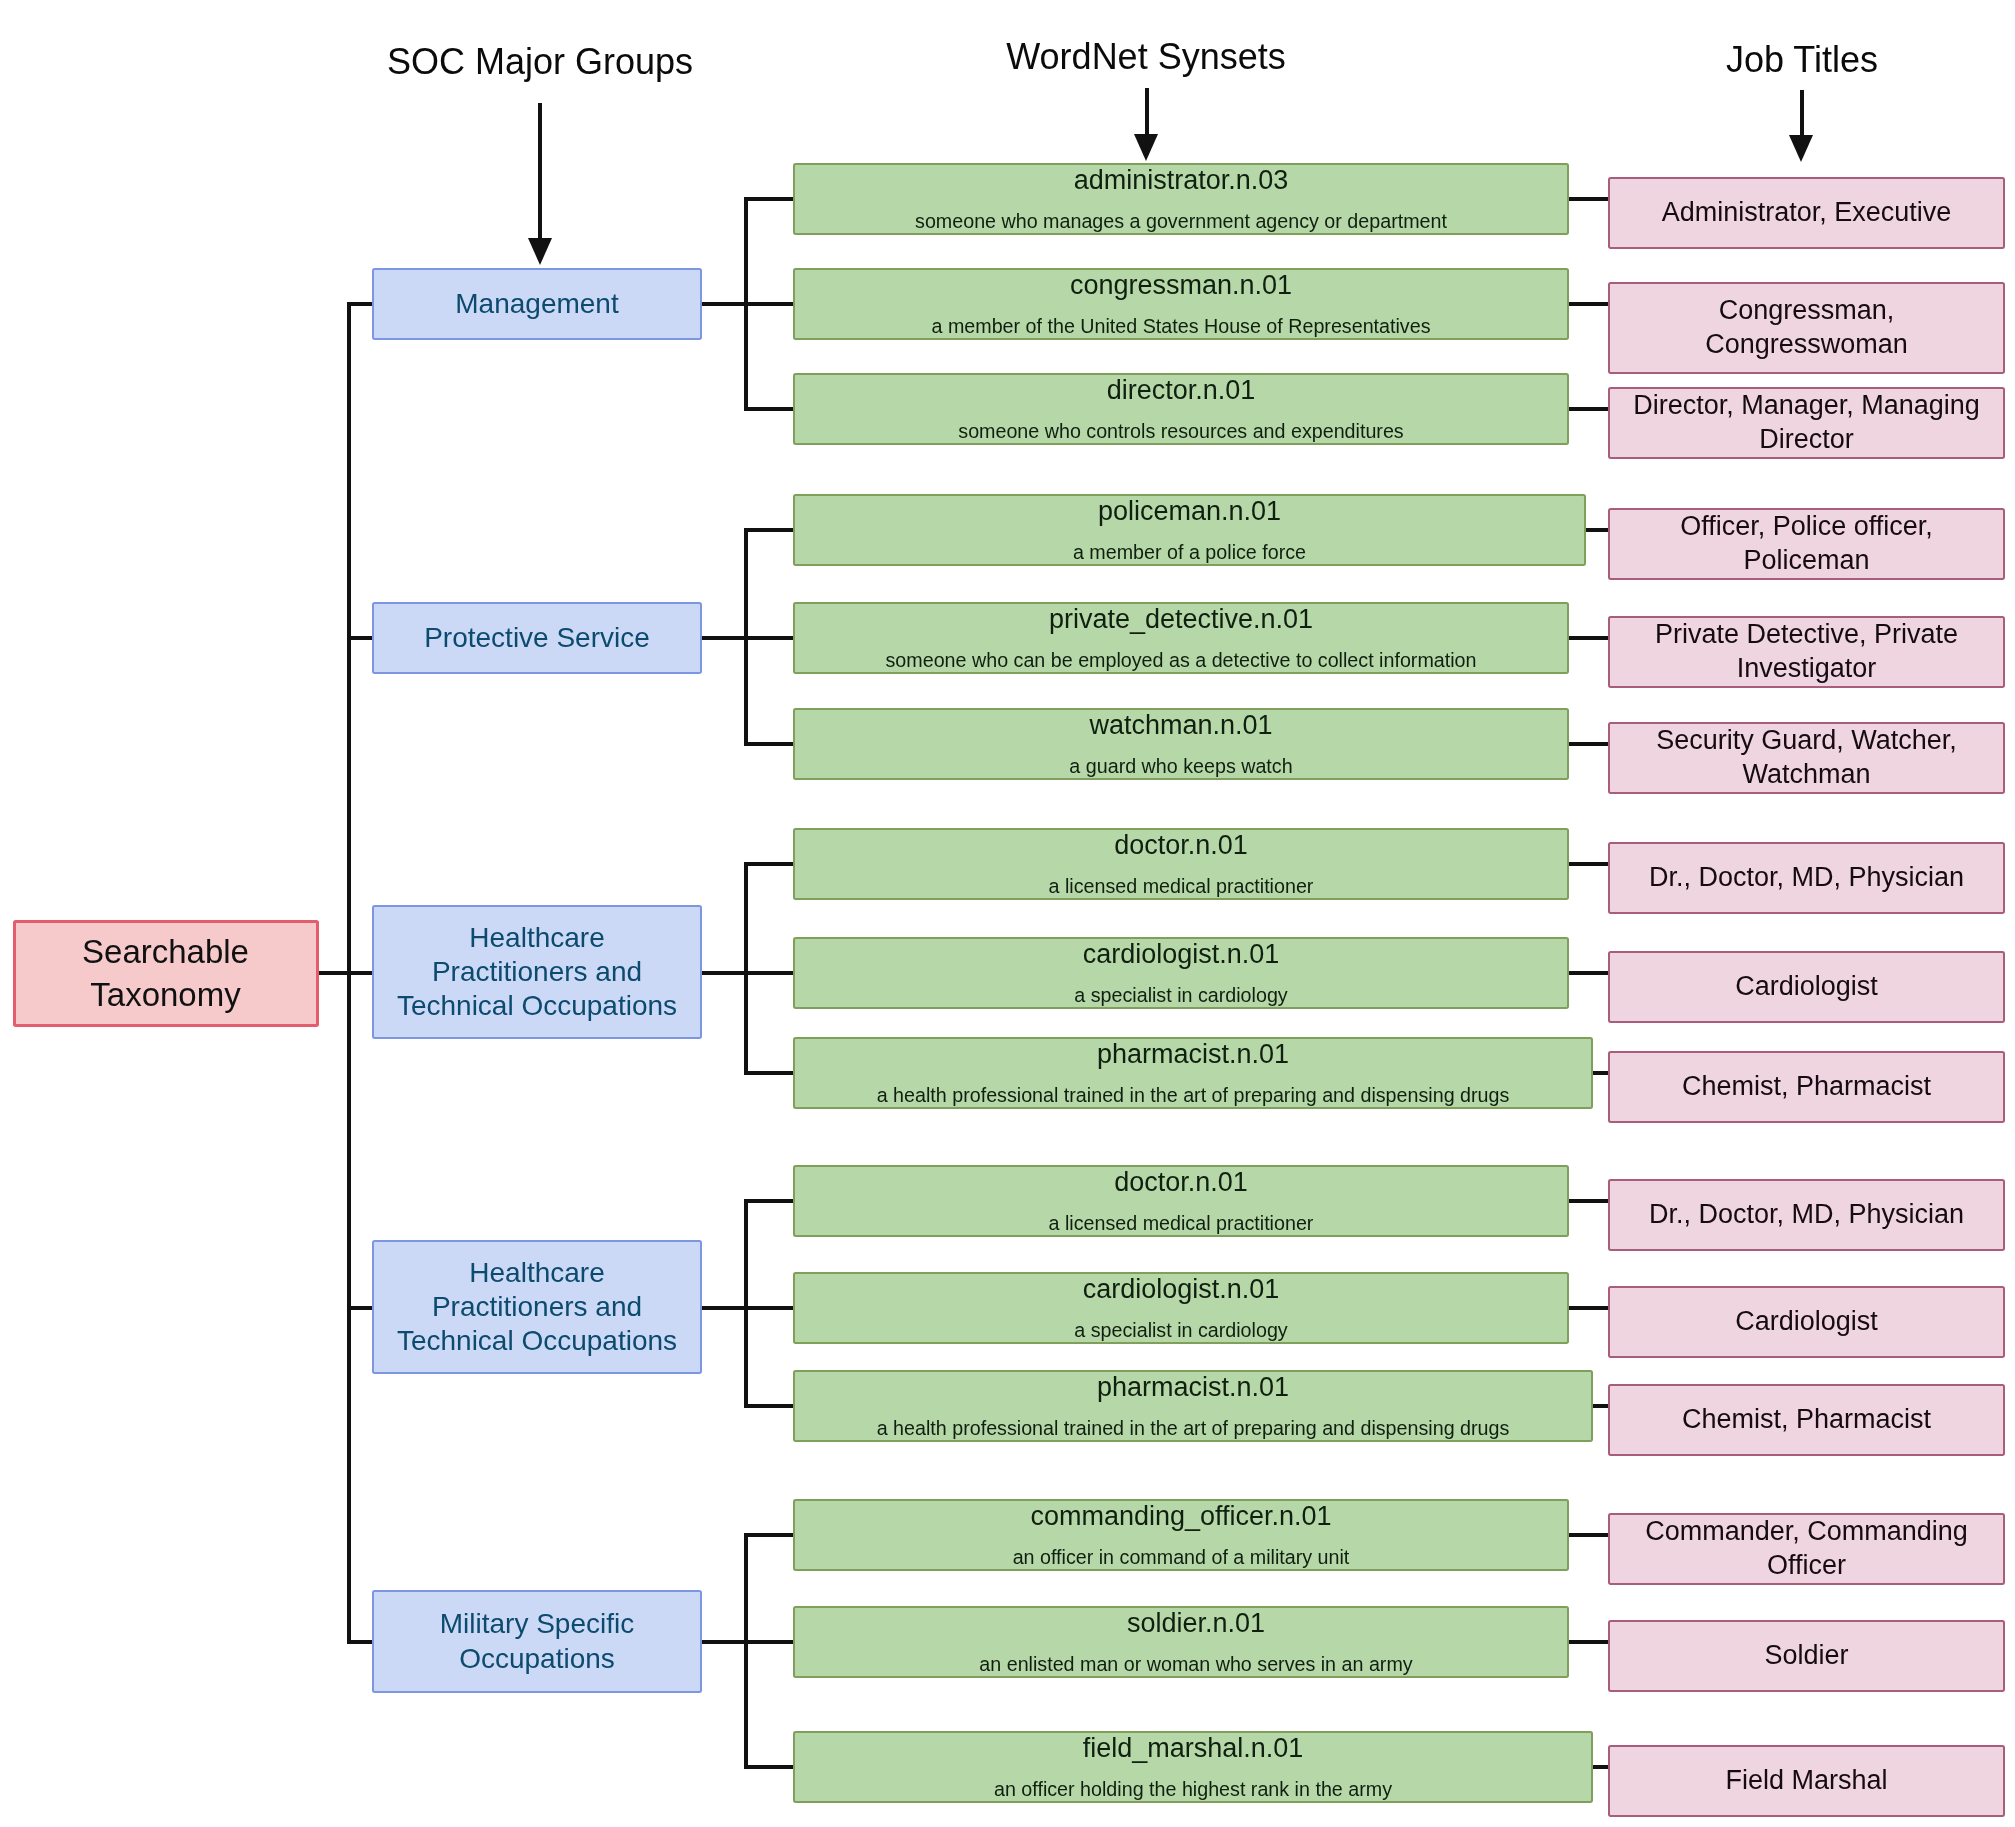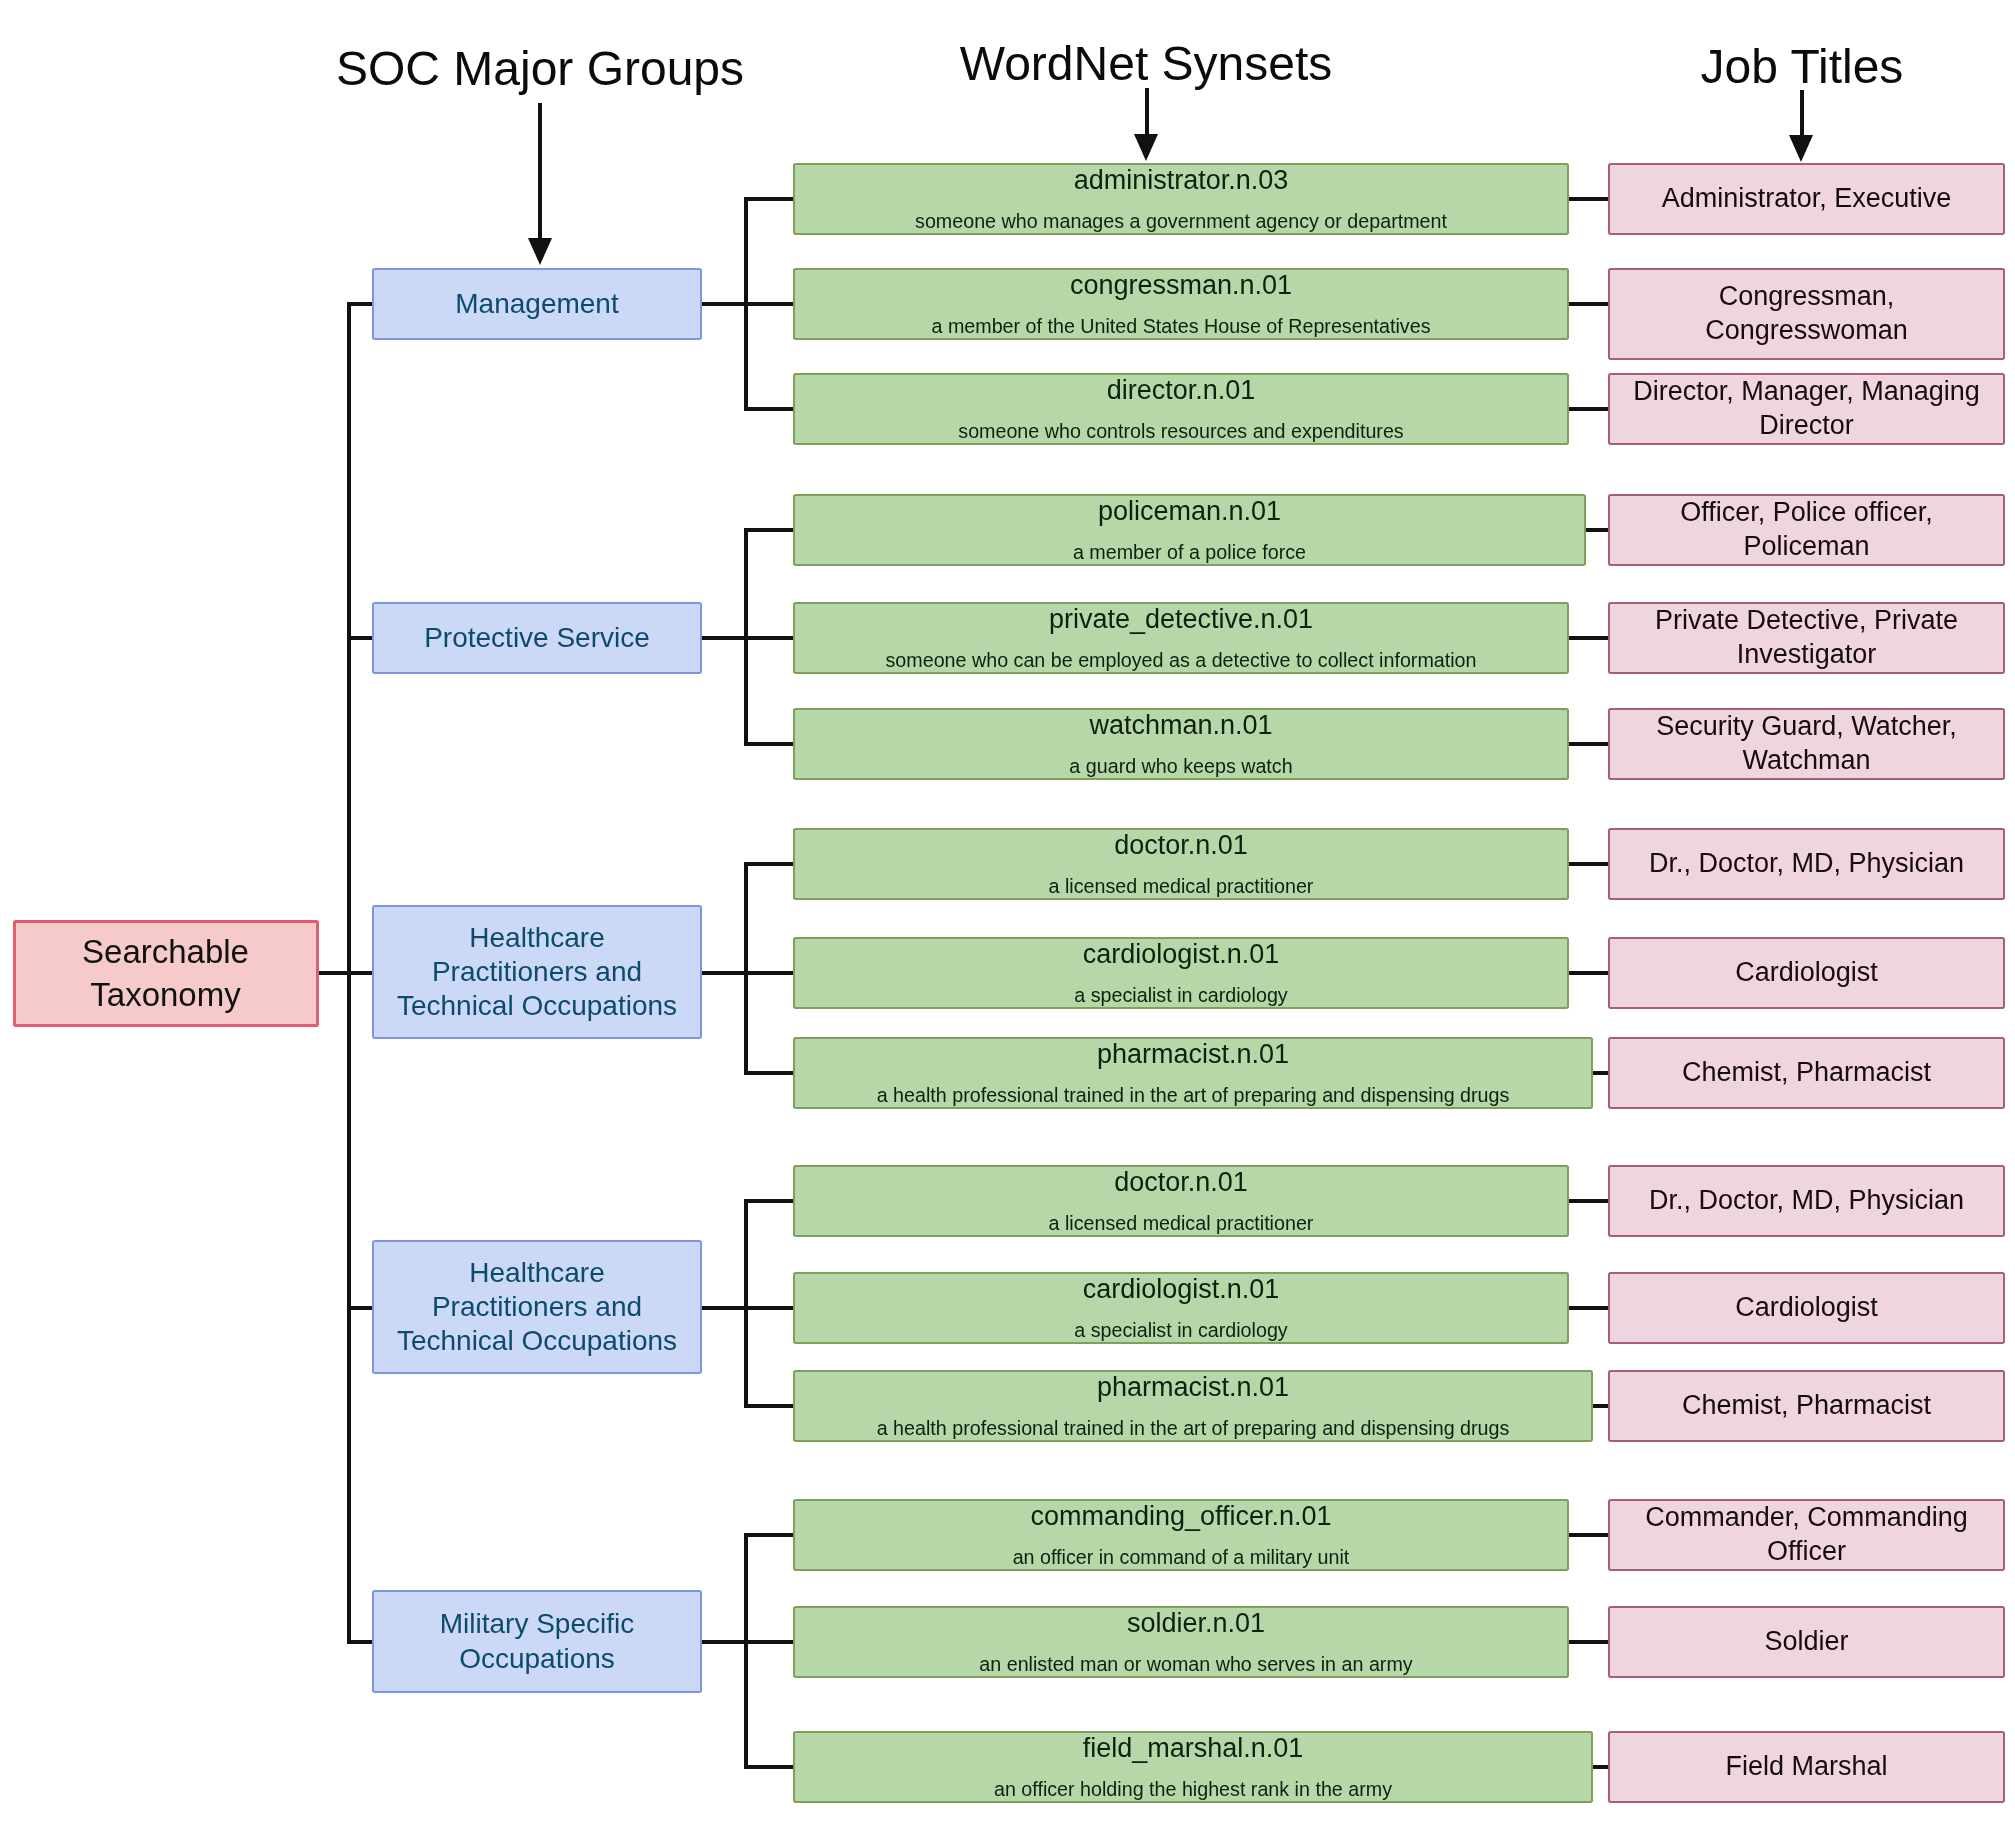--- a/index.html
+++ b/index.html
@@ -1,35 +1,35 @@
 <!DOCTYPE html>
 <html style="--root-fill: #f6c9cb; --root-border: #e35d6d; --group-fill: #cbd9f6; --group-border: #7d96e2; --synset-fill: #b6d7a8; --synset-border: #7f9f5a; --job-fill: #eed5e0; --job-border: #a85d7d; --line: #111111;font-size:14.3px"><head>
 <meta charset="utf-8">
 <style>
   html,body{margin:0;padding:0;background:#fff;}
   #canvas{
     position:relative;width:2015px;height:1828px;background:#fff;overflow:hidden;
     font-family:"Liberation Sans", sans-serif;color:#111;
   }
-  .hdr{position:absolute;text-align:center;font-size:48px;color:#0b0b0b;}
+  .hdr{position:absolute;text-align:center;font-size:36px;color:#0b0b0b;}
   .ln{position:absolute;background:var(--line,#111);}
   .ahead{position:absolute;width:0;height:0;border-left:12.5px solid transparent;
          border-right:12.5px solid transparent;border-top:27px solid var(--line,#111);}
   .box{position:absolute;box-sizing:border-box;display:flex;flex-direction:column;
        align-items:center;justify-content:center;text-align:center;border-radius:2.7px;z-index:2;gap:12px;}
   .root{background:var(--root-fill,#f6c9cb);border:3.6px solid var(--root-border,#e35d6d);
         font-size:33px;line-height:1.3;}
   .blue{background:var(--group-fill,#cbd9f6);border:2.7px solid var(--group-border,#7d96e2);
         font-size:28px;line-height:1.22;color:#0c4a6e;}
   .green{background:var(--synset-fill,#b6d7a8);border:2.7px solid var(--synset-border,#7f9f5a);
         color:#102010;}
   .green .gname{font-size:27px;line-height:1.15;}
   .green .gdef{font-size:19.7px;line-height:1.15;margin-top:1.8px;}
   .pink{background:var(--job-fill,#eed5e0);border:2.7px solid var(--job-border,#a85d7d);
-        font-size:27px;line-height:1.25;color:#160b10;padding:0 10.7px;}
+        font-size:27px;line-height:1.25;color:#160b10;padding:0 10.7px;margin-top:14px;}
   .ln,.ahead{z-index:1;}
 </style>
 </head>
 <body>
 
 <div id="canvas">
 
   <div class="hdr" style="left:316px;top:41px;width:448px;">SOC Major Groups</div>
   <div class="hdr" style="left:922px;top:36px;width:448px;">WordNet Synsets</div>
   <div class="hdr" style="left:1578px;top:39px;width:448px;">Job Titles</div>

